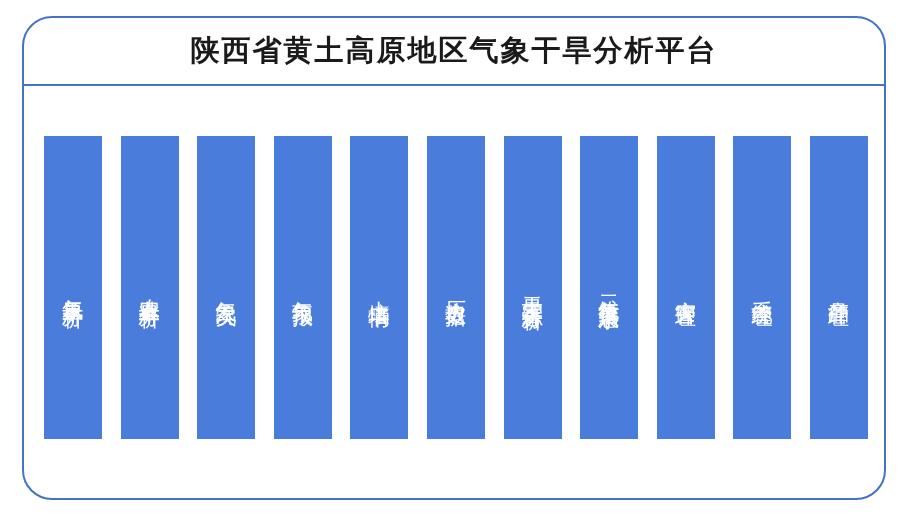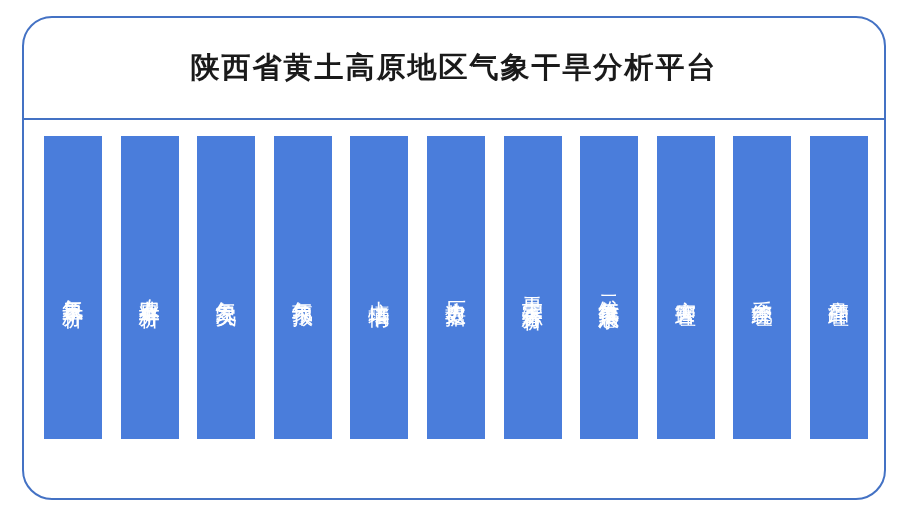--- a/index.html
+++ b/index.html
@@ -22,21 +22,21 @@
     box-sizing: border-box;
     border: 2px solid #4472c4;
     border-radius: 30px;
     background: #ffffff;
   }
   .title-bar {
     position: absolute;
     left: 0;
     top: 0;
     width: 100%;
-    height: 102px;
+    height: 68px;
     box-sizing: border-box;
     border-bottom: 2px solid #4472c4;
     display: flex;
     align-items: center;
     justify-content: center;
   }
   .title-text {
     font-size: 29px;
     font-weight: bold;
     color: #1a1a1a;

